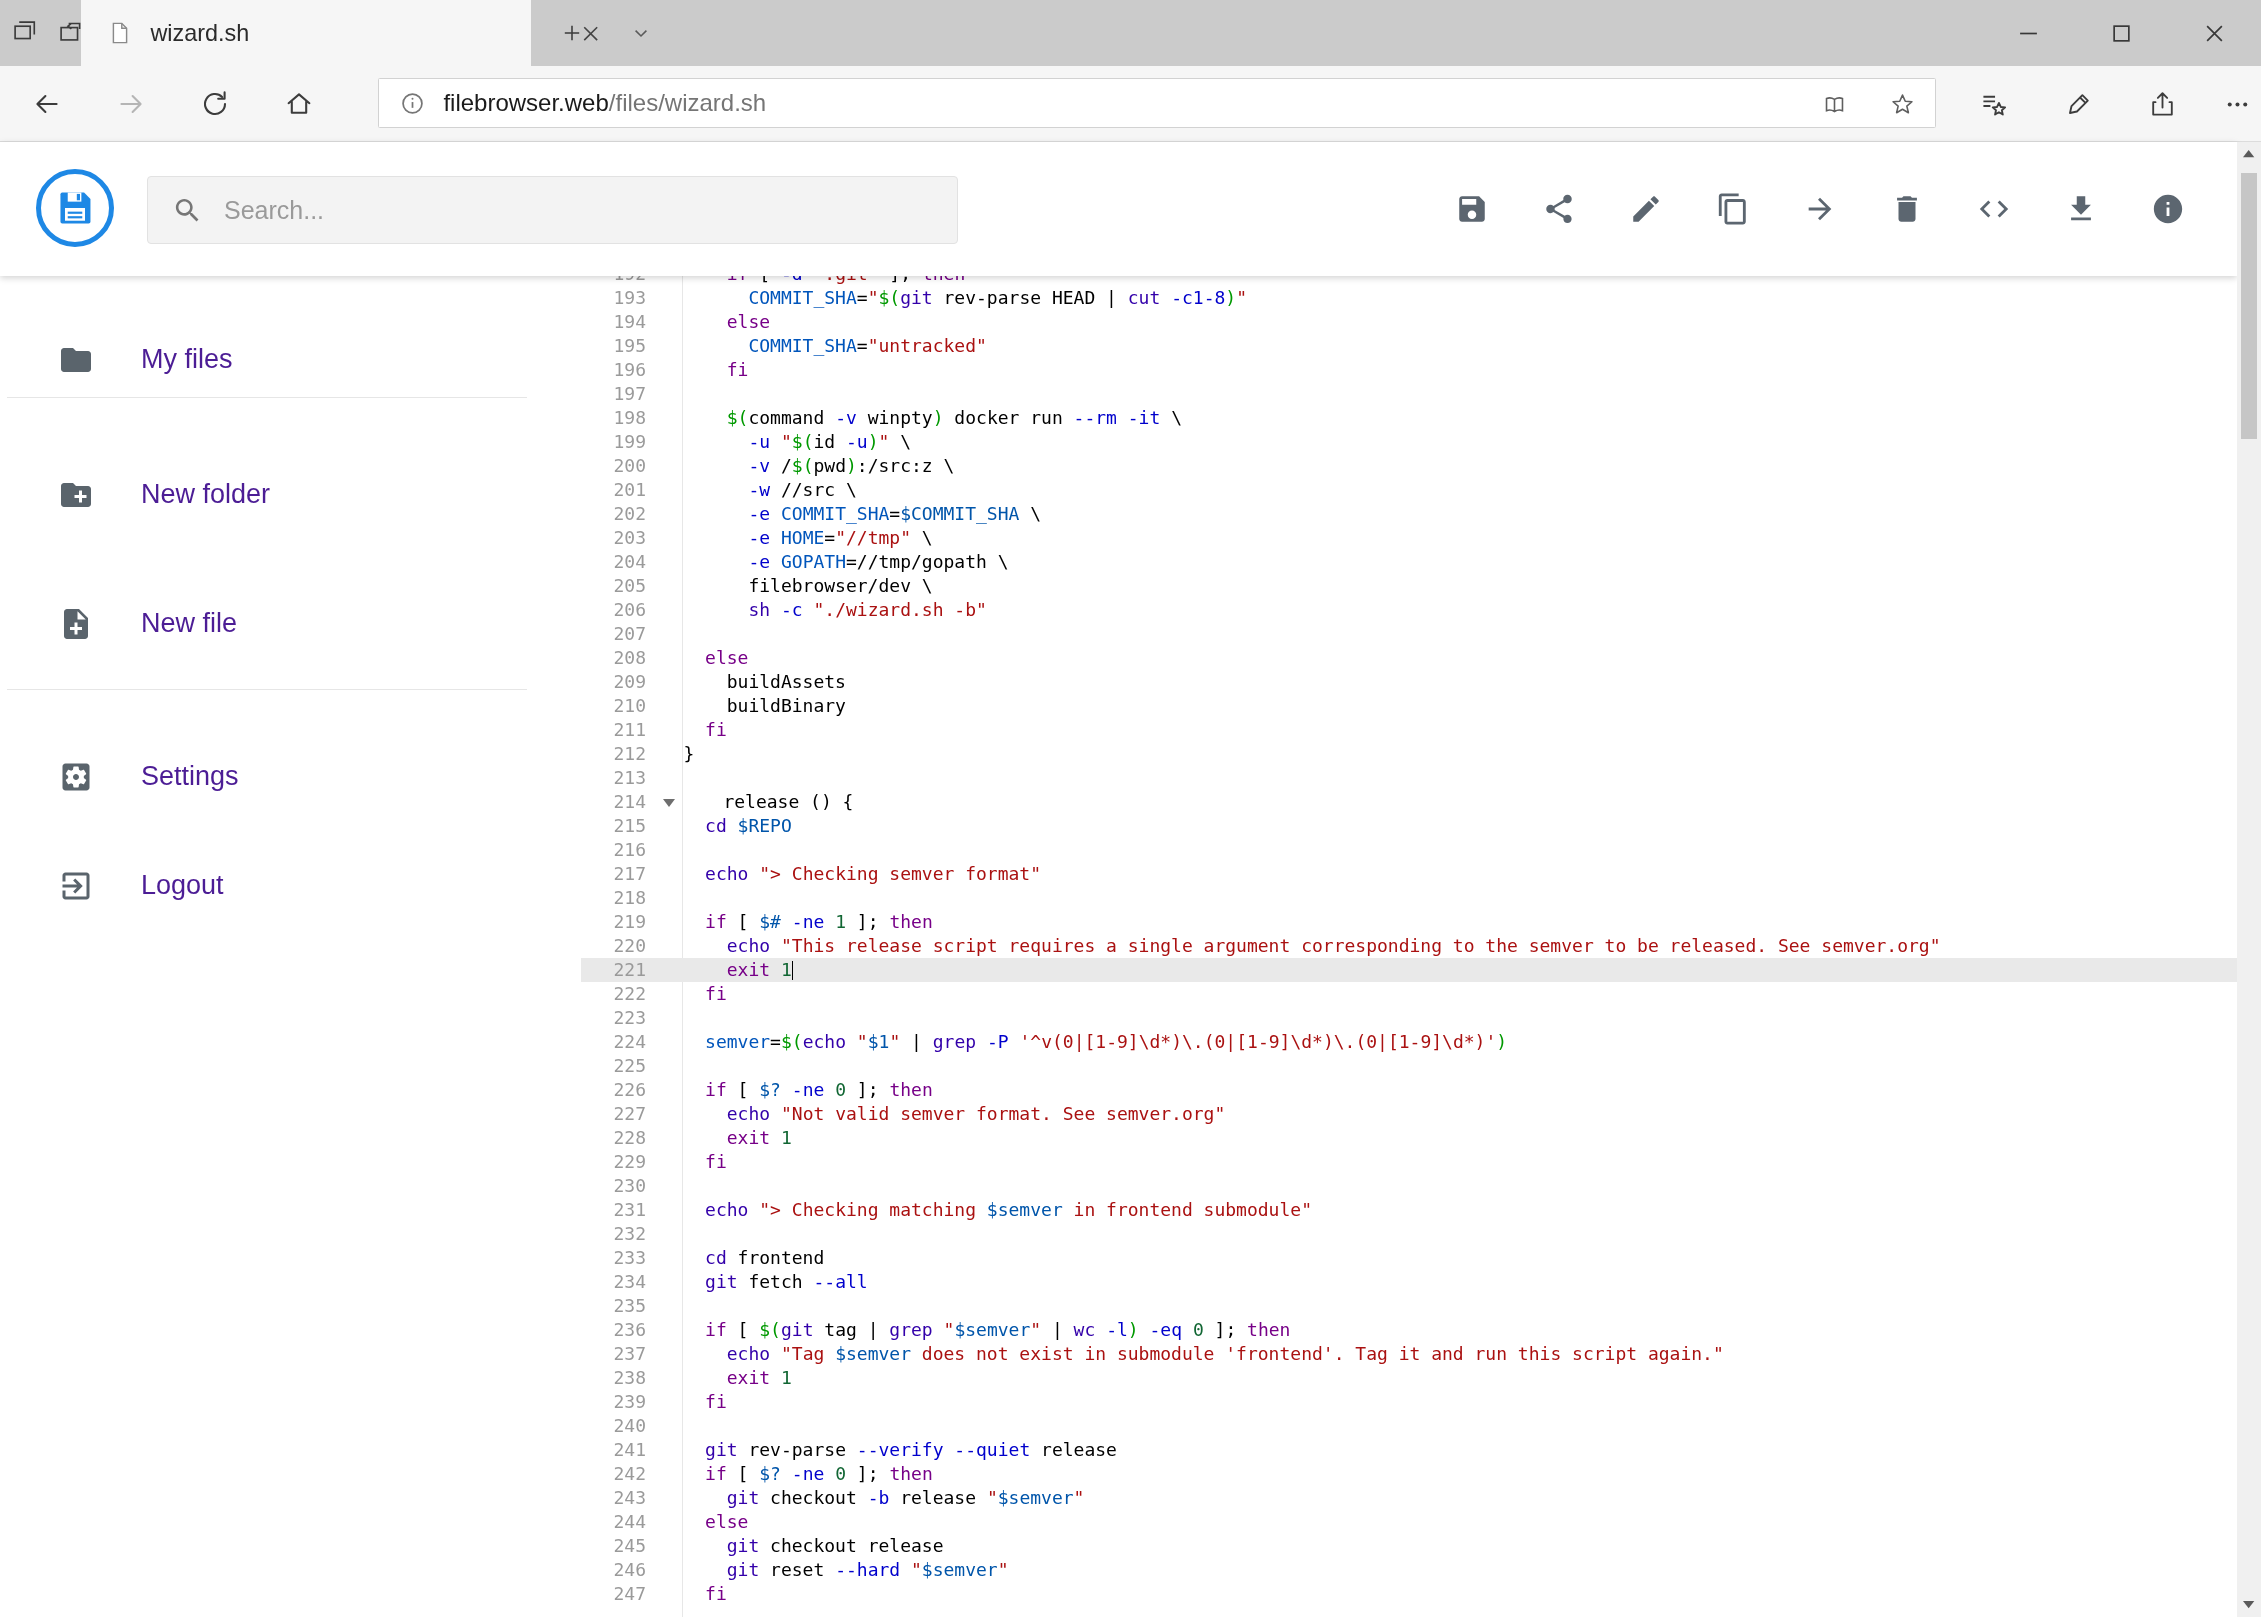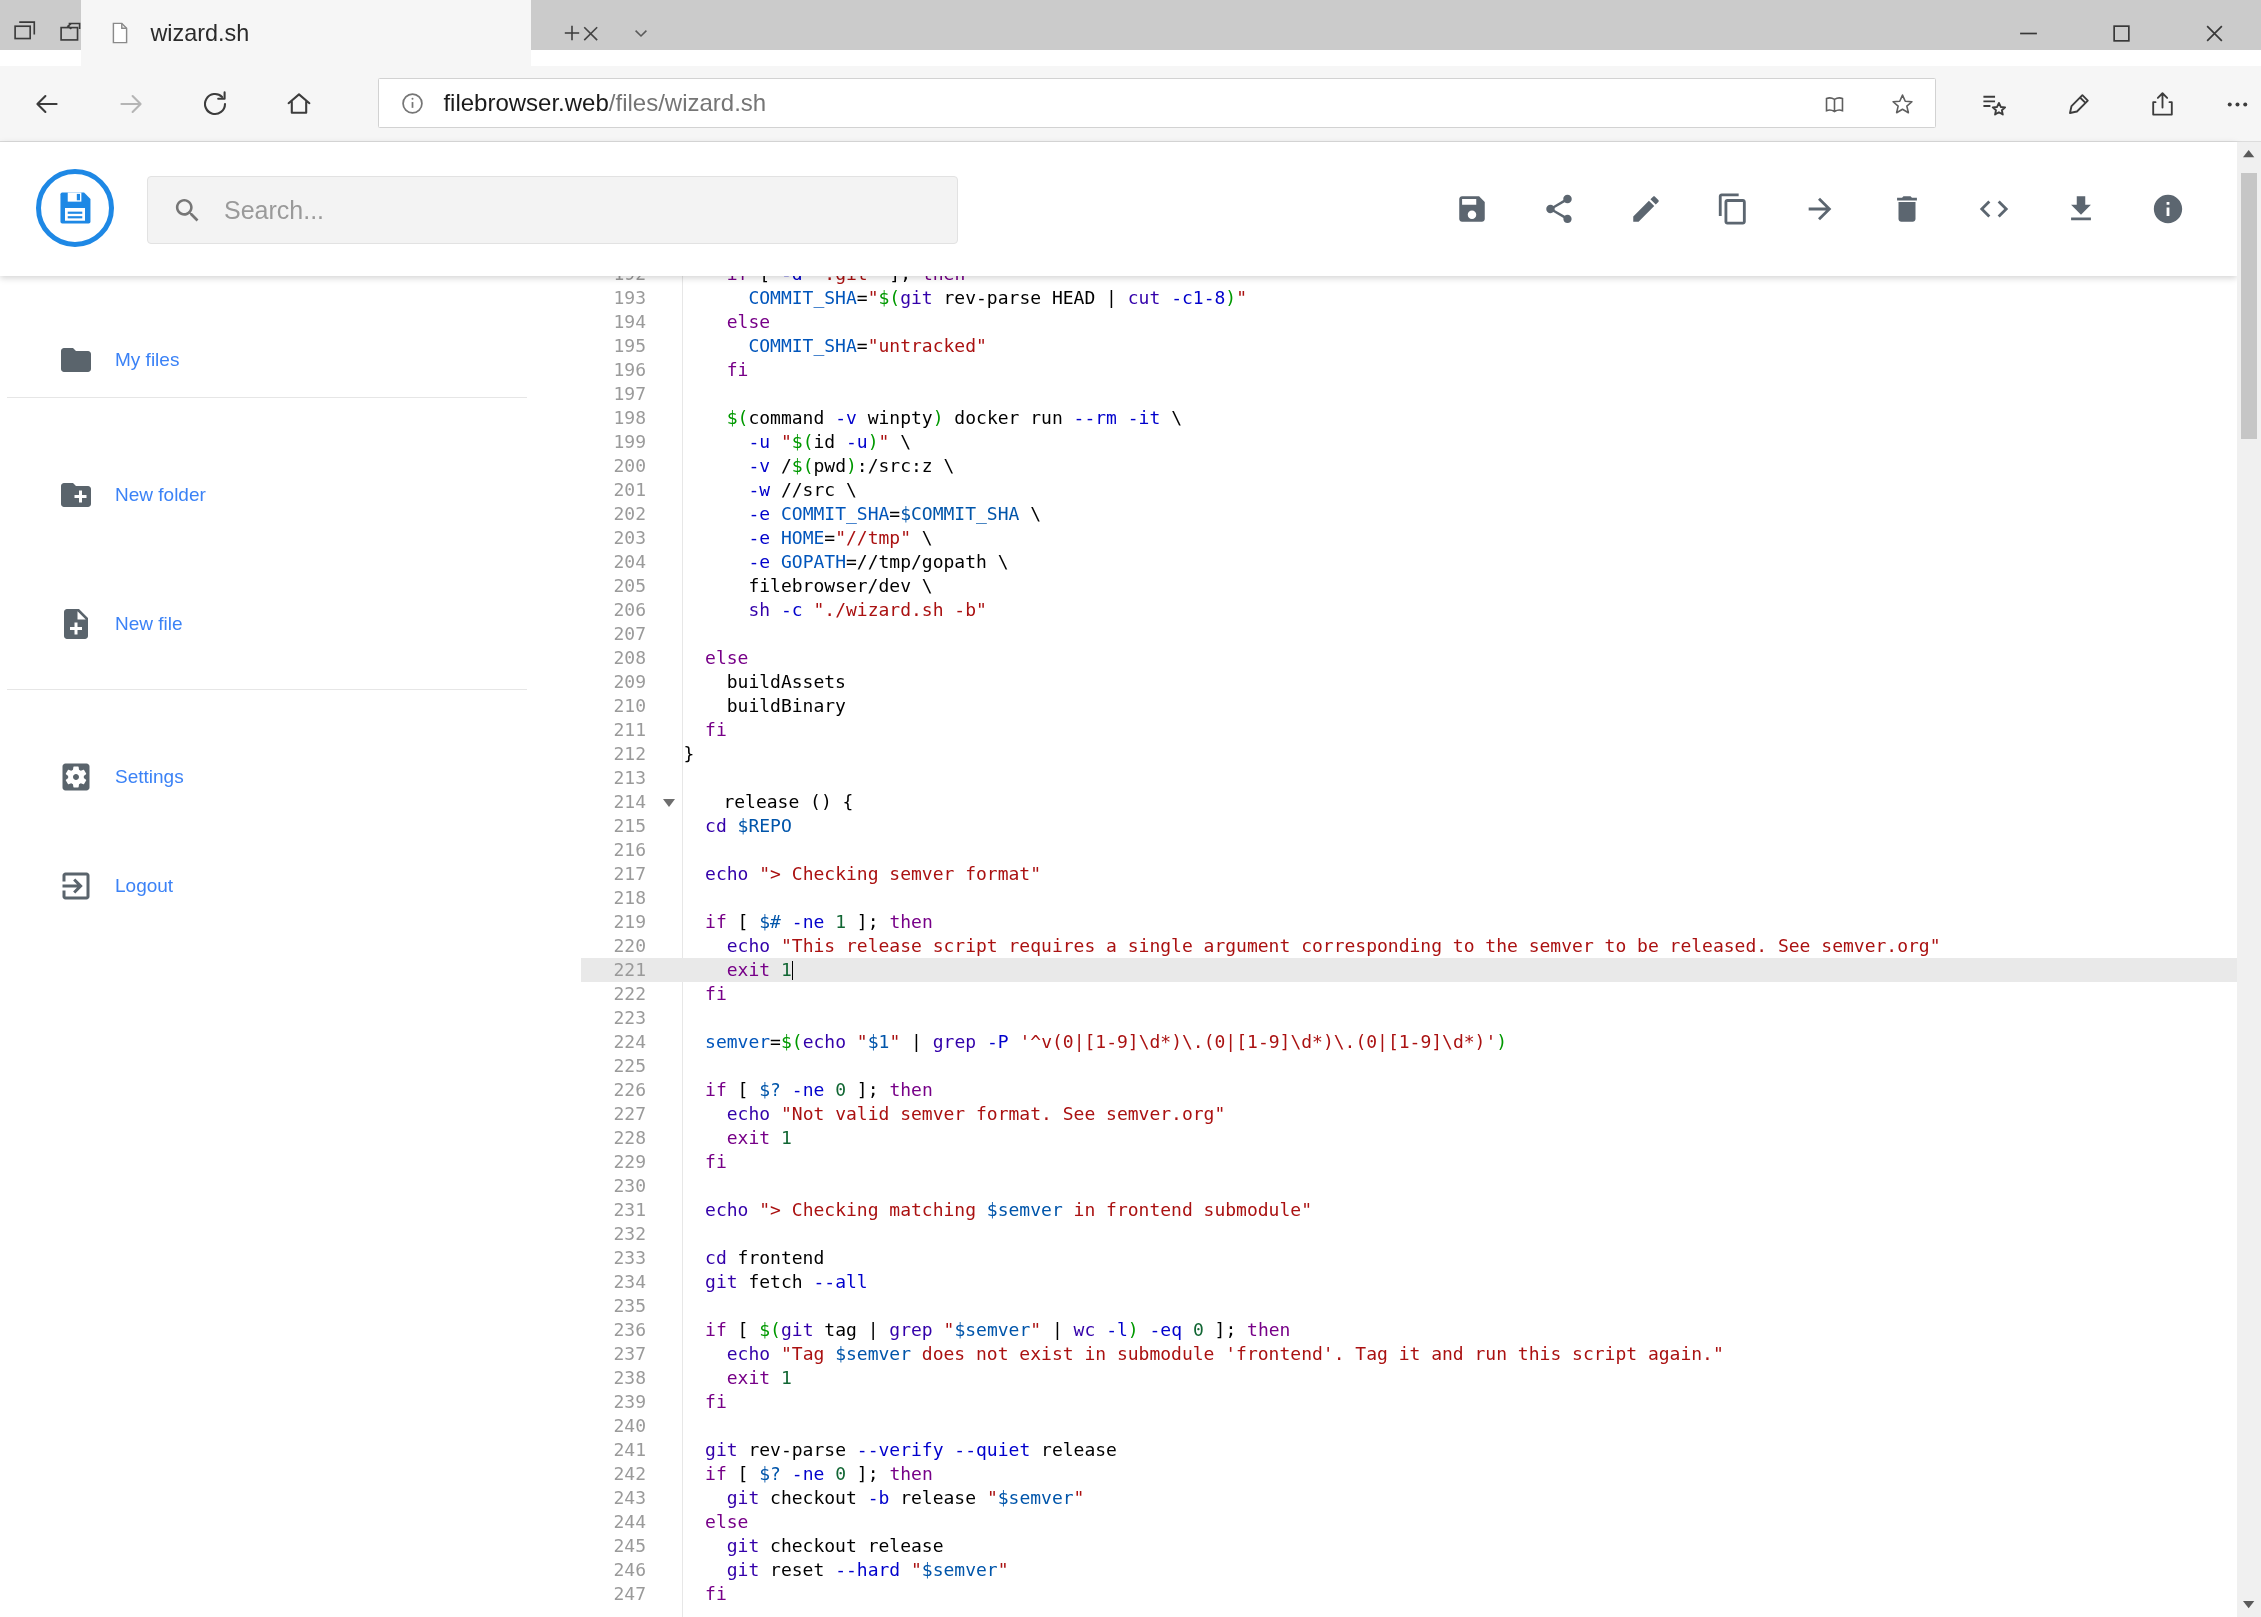--- a/index.html
+++ b/index.html
@@ -2,21 +2,21 @@
 <html style="font-size:13px"><head>
 <meta charset="utf-8">
 <title>wizard.sh</title>
 <style>
   * { margin:0; padding:0; box-sizing:border-box; }
   html,body { width:2261px; height:1617px; overflow:hidden; background:#fff;
     font-family:"Liberation Sans", sans-serif; }
   button { background:none; border:none; padding:0; cursor:pointer; font-family:inherit; }
 
   
-  .tabbar { position:absolute; left:0; top:0; width:2261px; height:50px; background:#cbcbcb; }
+  .tabbar { position:absolute; left:0; top:0; width:2261px; height:66px; background:#cbcbcb; }
   .tabbar-left { position:absolute; left:11.3px; top:0; height:66px; display:flex; align-items:center; gap:18px; }
   .tab { position:absolute; left:81px; top:0; width:450px; height:66px; background:#f6f6f6;
     display:flex; align-items:center; }
   .tab-title { margin-left:18px; font-size:23.4px; color:#2b2b2b; }
   .tab-close { position:absolute; left:494px; top:18px; width:31px; height:31px; display:flex; align-items:center; justify-content:center; }
   .newtab-btn { position:absolute; left:546px; top:0; width:52px; height:66px; display:flex; align-items:center; justify-content:center; }
   .tabchev-btn { position:absolute; left:615px; top:0; width:52px; height:66px; display:flex; align-items:center; justify-content:center; }
   .win-controls { position:absolute; right:0; top:0; height:66px; display:flex; }
   .win-btn { width:93px; height:66px; display:flex; align-items:center; justify-content:center; }
 
@@ -42,21 +42,21 @@
   .search-box input { border:none; outline:none; background:transparent; margin-left:21px;
     font-size:25px; color:#333; width:710px; }
   .search-box input::placeholder { color:#9a9a9a; }
   .toolbar { position:absolute; right:52px; top:0; height:134px; display:flex; align-items:center; gap:53px; }
   .tb-btn { width:34px; height:34px; display:flex; align-items:center; justify-content:center; }
 
   
   .sidebar { position:absolute; left:0; top:276px; width:581px; bottom:0; background:#fff; }
   .sb-item { position:absolute; left:0; width:581px; height:89px; display:flex; align-items:center; cursor:pointer; }
   .sb-item svg { margin-left:58px; flex:none; }
-  .sb-label { margin-left:21px; font-size:19px; color:#3b82f6; }
+  .sb-label { margin-left:47px; font-size:27px; color:#4c1d95; }
   .sb-divider { position:absolute; left:6.5px; width:520px; height:0.8px; background:#e6e6e6; }
   .sb-footer { position:absolute; left:53px; top:731px; font-size:20px; color:#9c9c9c; line-height:35px; }
 
   
   .editor { position:absolute; left:581px; top:276px; right:24px; bottom:0; background:#fff; overflow:hidden;
     font-family:"DejaVu Sans Mono", monospace; font-size:18px; }
   .gutter-rule { position:absolute; left:101px; top:0; bottom:0; width:0.8px; background:#e7e7e7; }
   .code-area { position:relative; }
   .code-line { display:flex; height:24px; line-height:24px; }
   .code-line:first-child { margin-top:-14.5px; }

